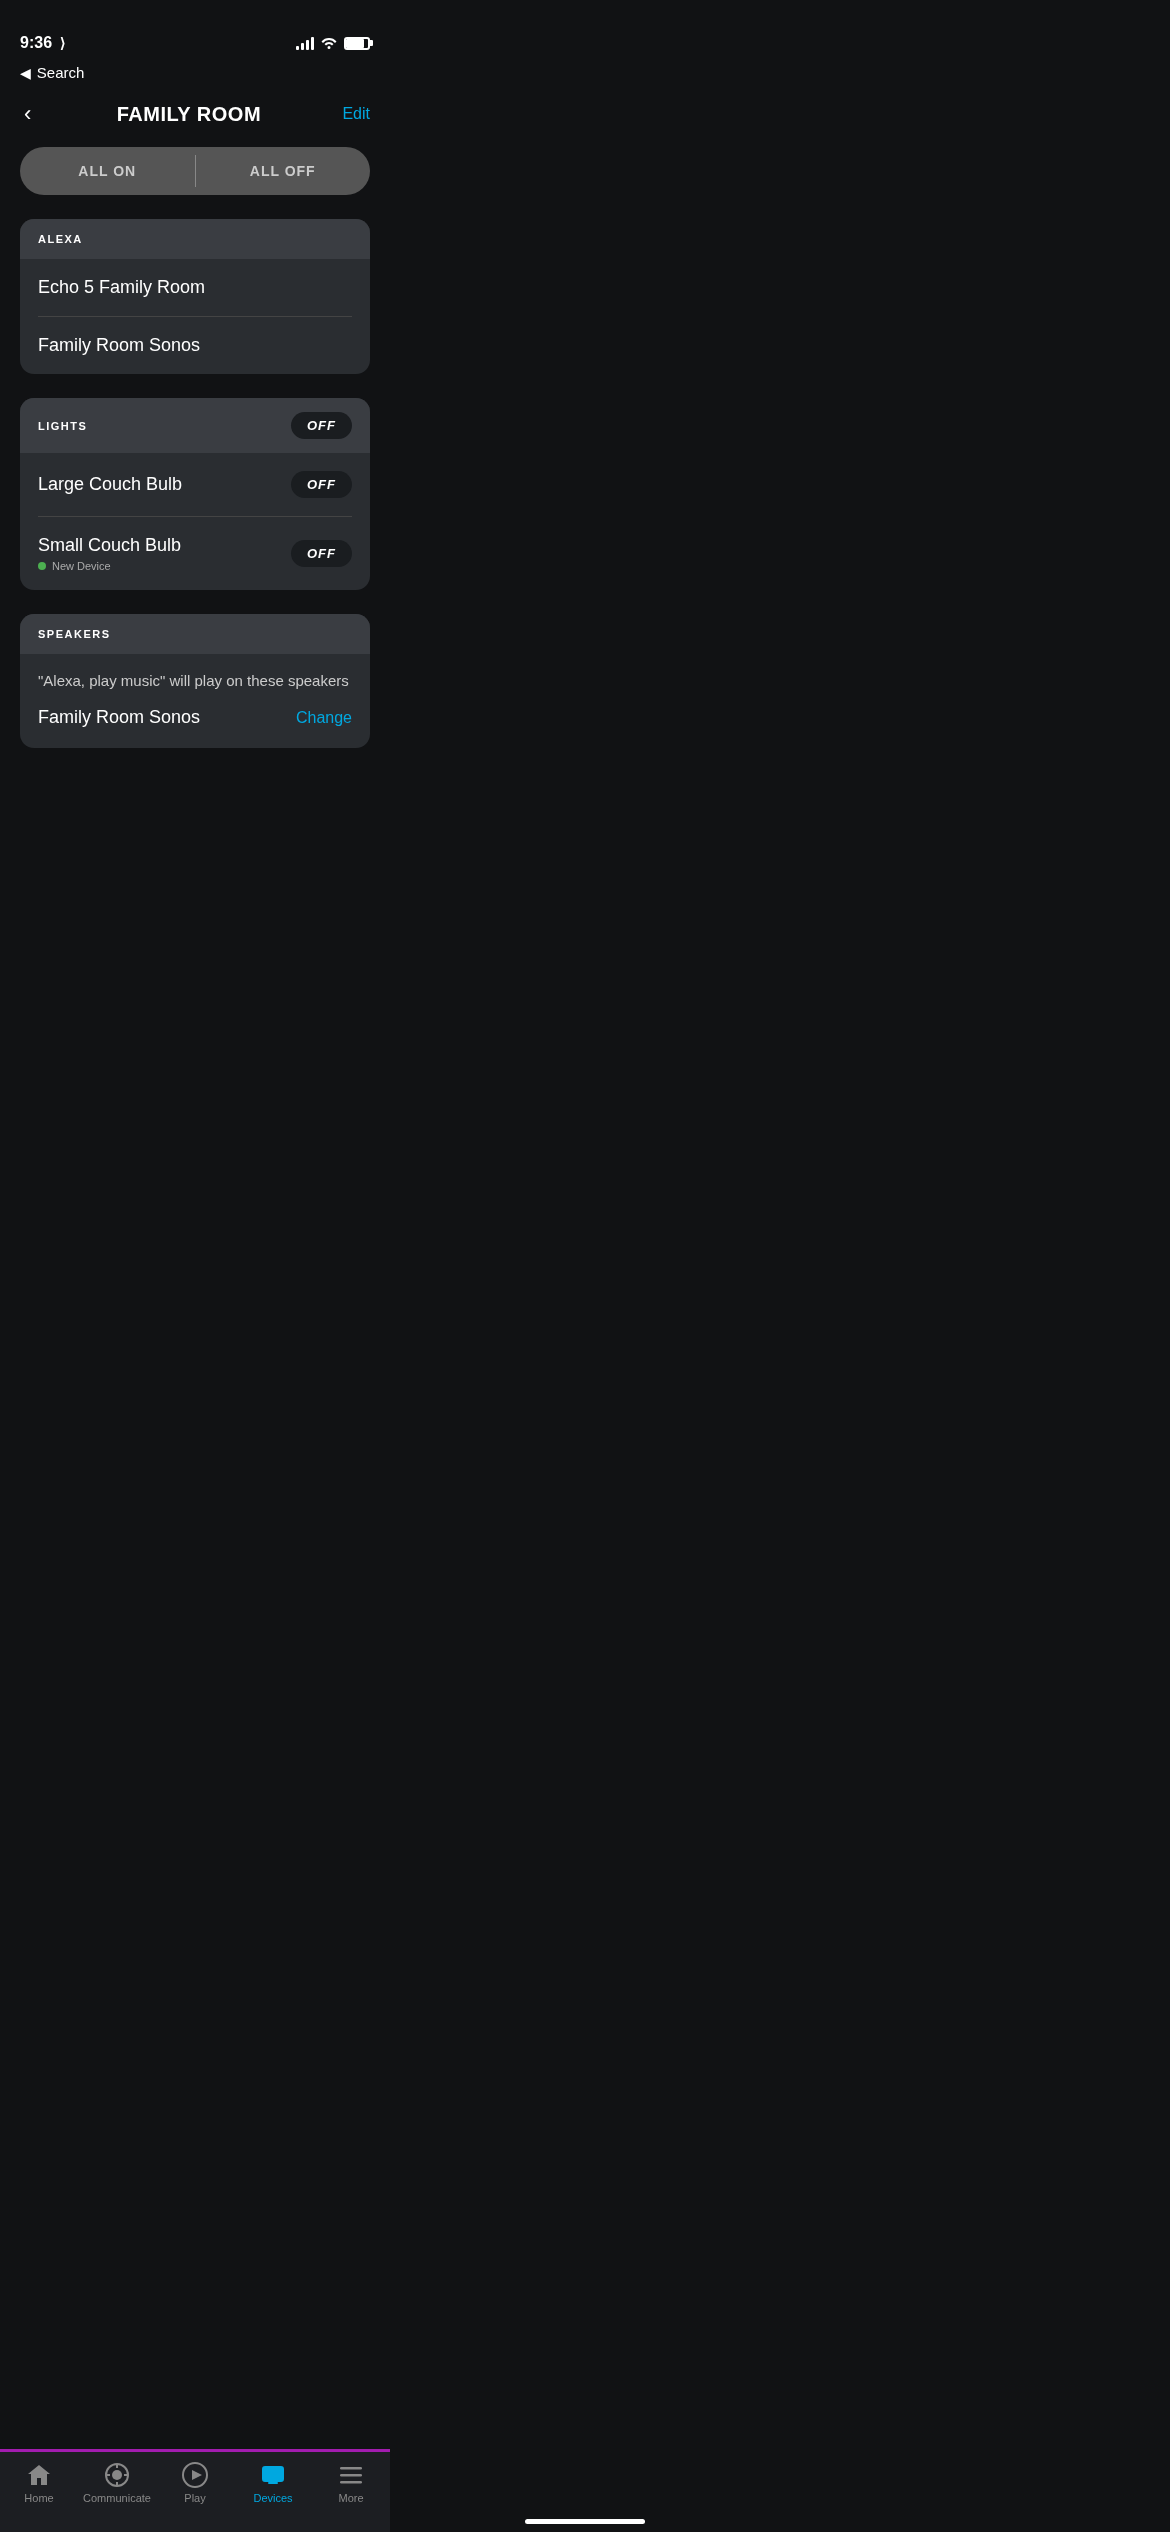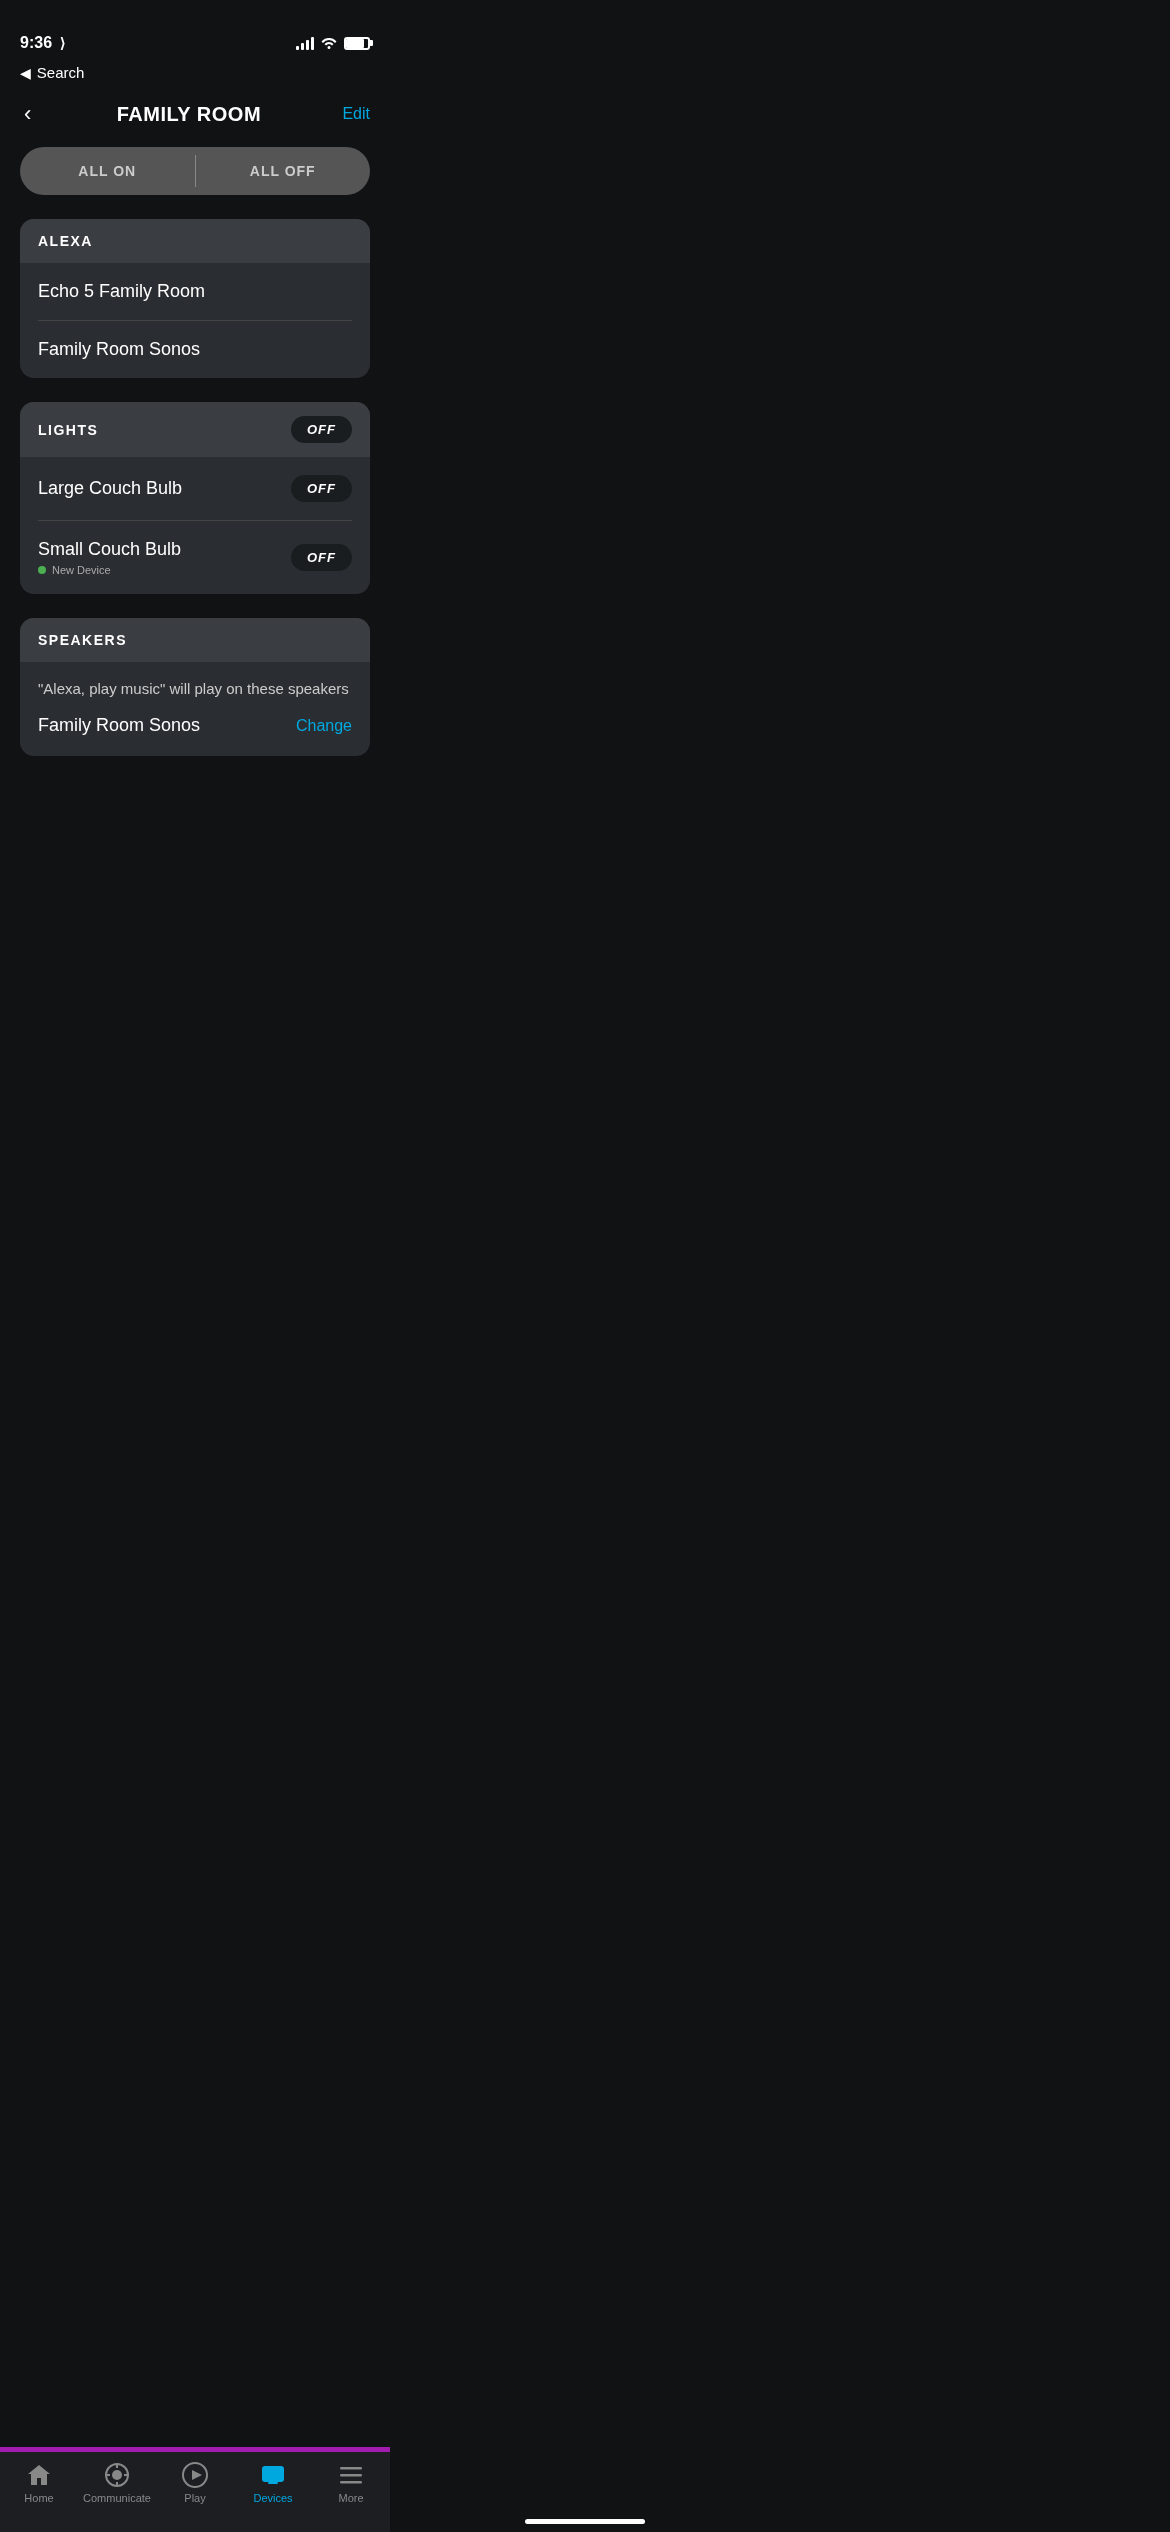--- a/index.html
+++ b/index.html
@@ -156,21 +156,21 @@
       overflow: hidden;
     }
     .section-header {
       background: #3a3d42;
       padding: 14px 18px;
       display: flex;
       justify-content: space-between;
       align-items: center;
     }
     .section-title {
-      font-size: 14px;
+      font-size: 11px;
       font-weight: 700;
       letter-spacing: 1.5px;
       color: #ffffff;
     }
 
     
     .toggle-pill {
       background: #1a1d20;
       border: none;
       border-radius: 20px;
@@ -244,21 +244,21 @@
       cursor: pointer;
     }
 
     
     .bottom-nav {
       position: fixed;
       bottom: 0;
       left: 0;
       width: 390px;
       background: #1c1e22;
-      border-top: 5px solid #a21caf;
+      border-top: 3px solid #a21caf;
       display: flex;
       padding: 10px 0 28px;
     }
     .nav-item {
       flex: 1;
       display: flex;
       flex-direction: column;
       align-items: center;
       gap: 4px;
       cursor: pointer;

